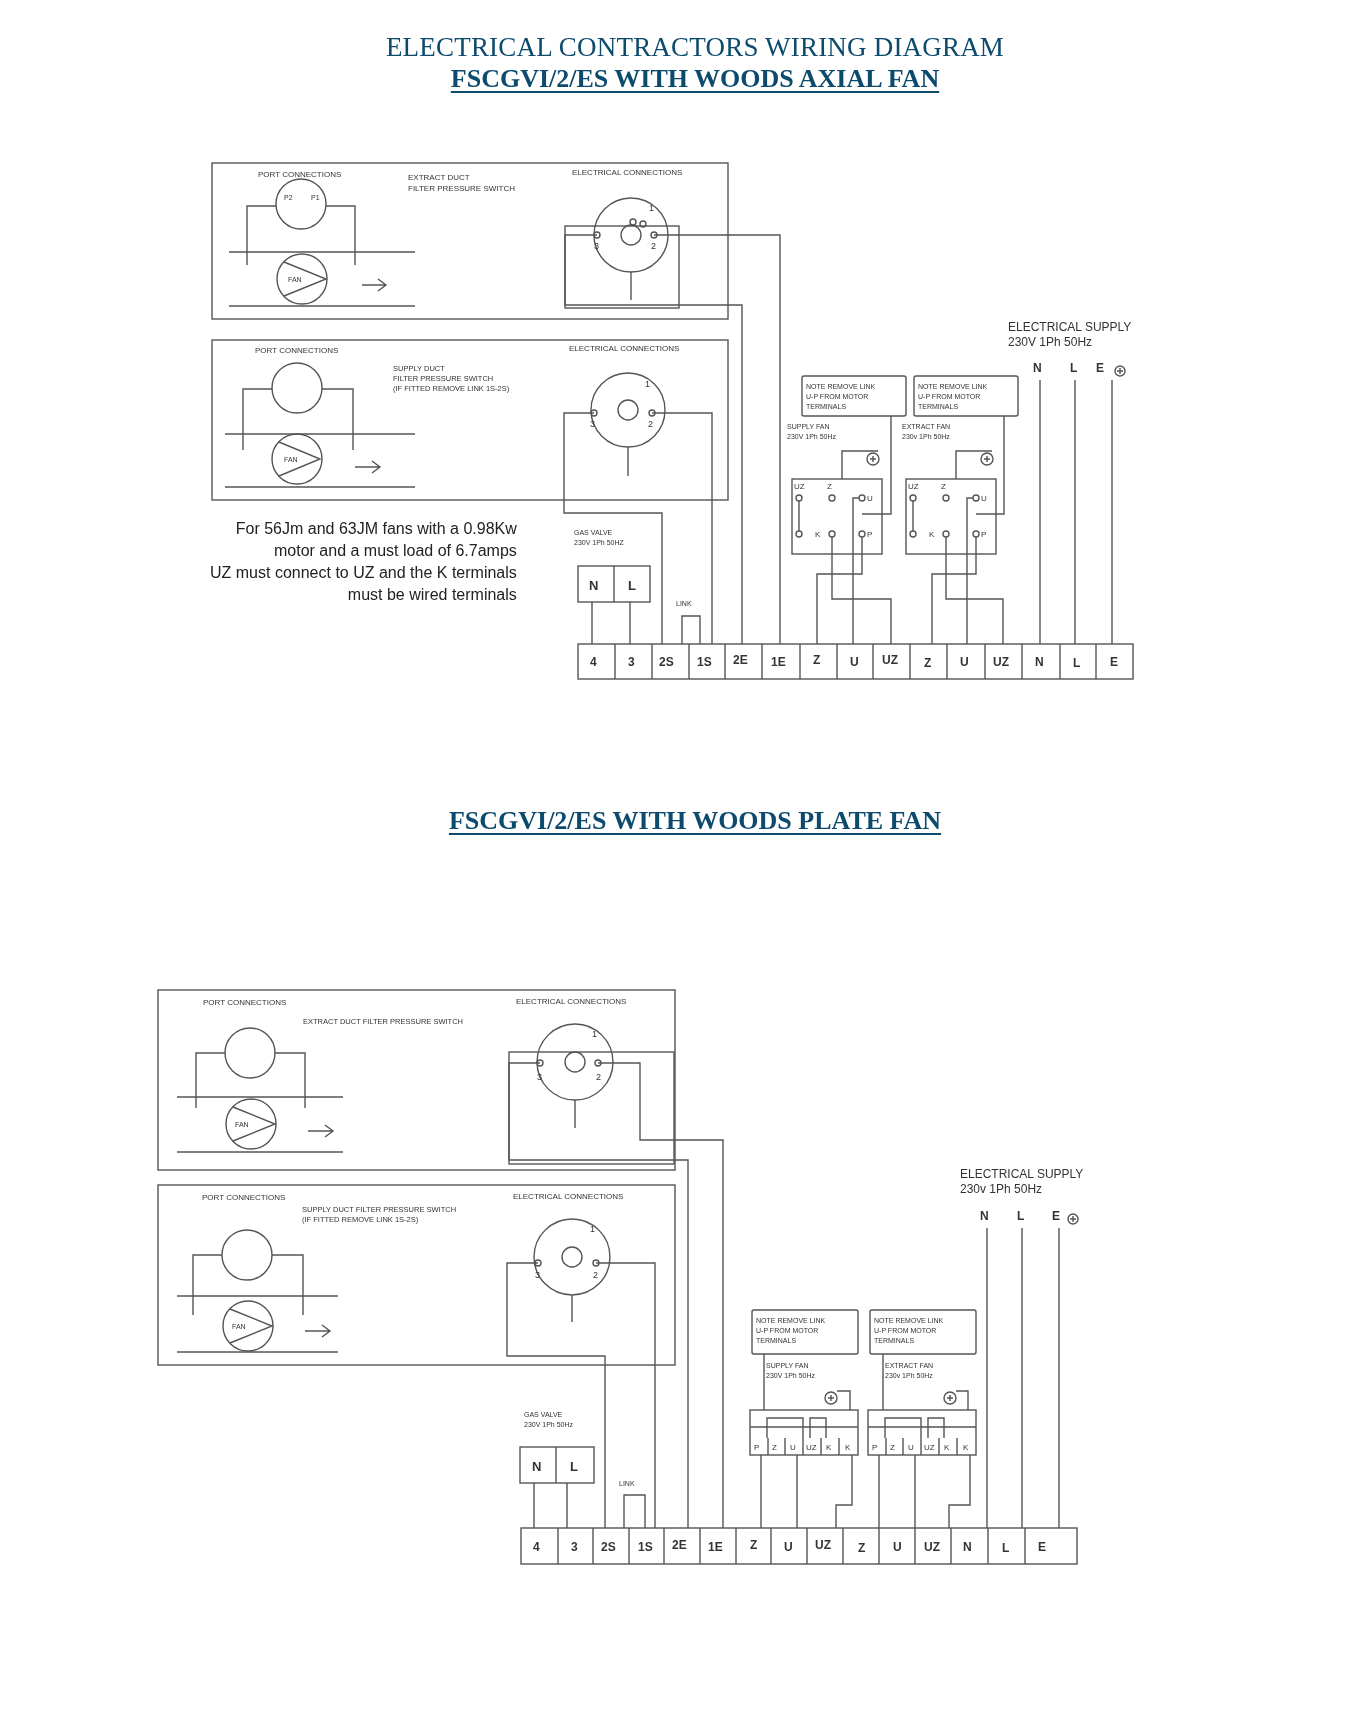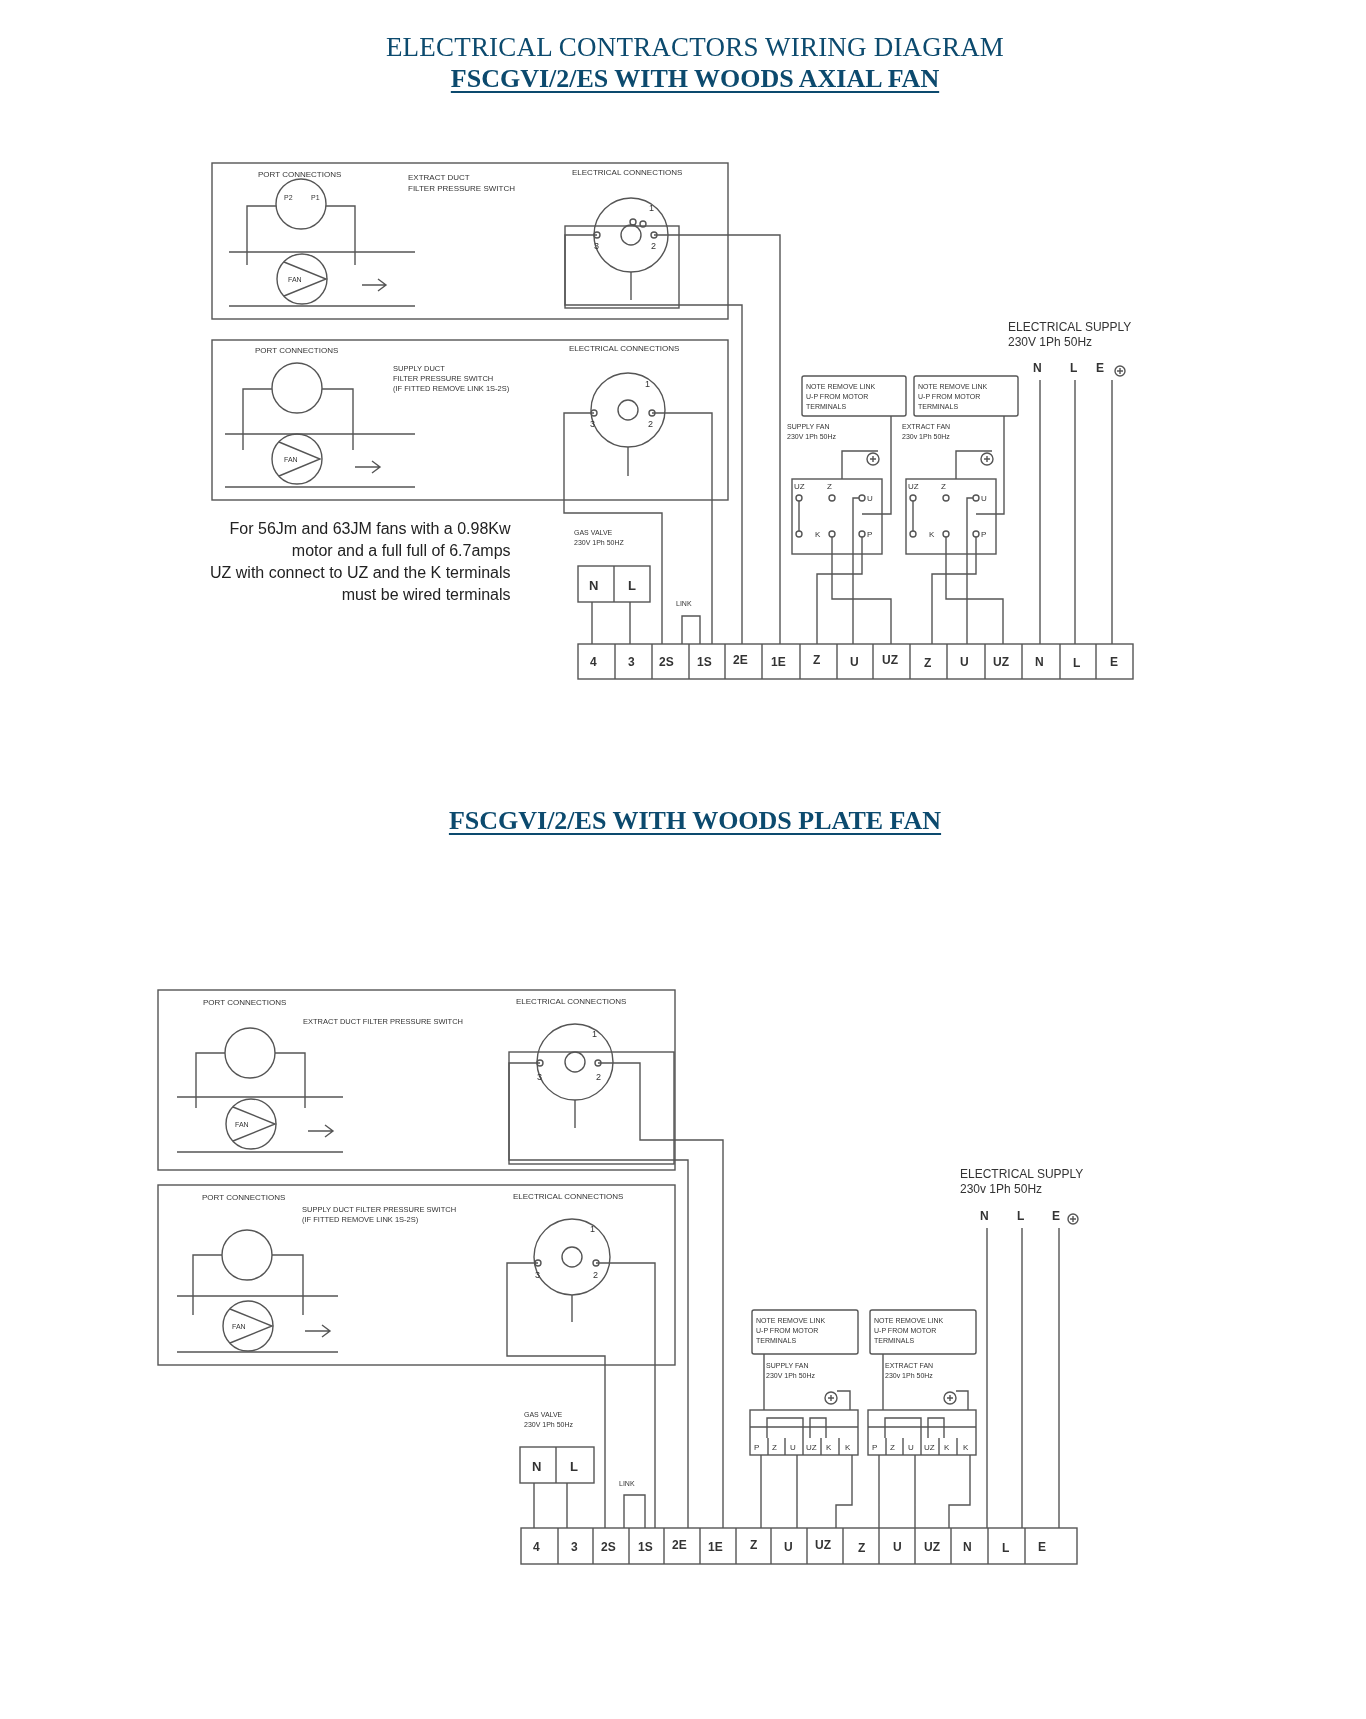--- a/index.html
+++ b/index.html
@@ -20,22 +20,22 @@
 <body>
 
 <div class="page">
 
   <div class="title title-main">ELECTRICAL CONTRACTORS WIRING DIAGRAM</div>
   <div class="title title-sub title-sub-1">FSCGVI/2/ES WITH WOODS AXIAL FAN</div>
   <div class="title title-sub title-sub-2">FSCGVI/2/ES WITH WOODS PLATE FAN</div>
 
   <div class="note">
     <div class="note-line">For 56Jm and 63JM fans with a 0.98Kw</div>
-    <div class="note-line">motor and a full full of 6.7amps</div>
-    <div class="note-line">UZ with connect to UZ and the K terminals</div>
+    <div class="note-line">motor and a must load of 6.7amps</div>
+    <div class="note-line">UZ must connect to UZ and the K terminals</div>
     <div class="note-line">must be wired terminals</div>
   </div>
 
   <svg width="1366" height="1719" viewBox="0 0 1366 1719" stroke="#555" fill="none" stroke-width="1.4">
 
     <g>
 
       <g>
         <rect x="212" y="163" width="516" height="156"></rect>
         <text x="258" y="177" font-size="8" stroke="none">PORT CONNECTIONS</text>

